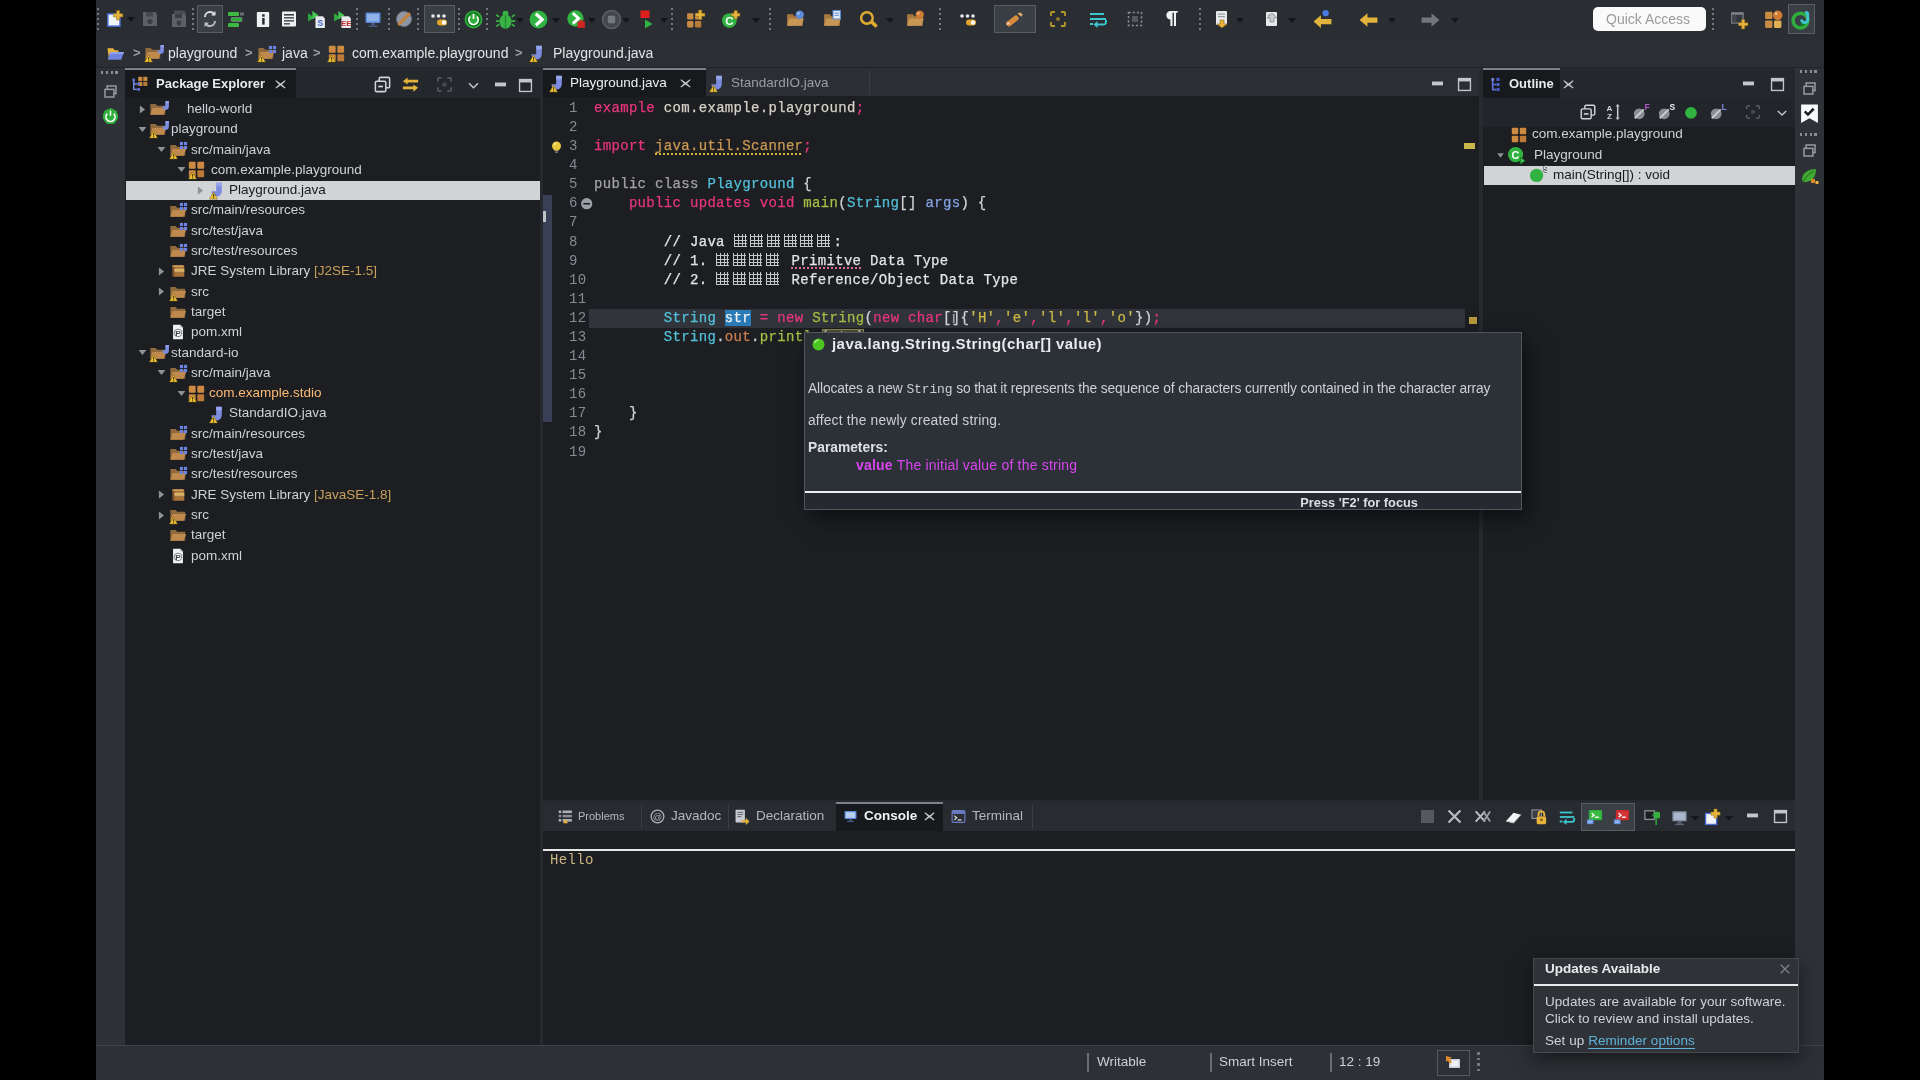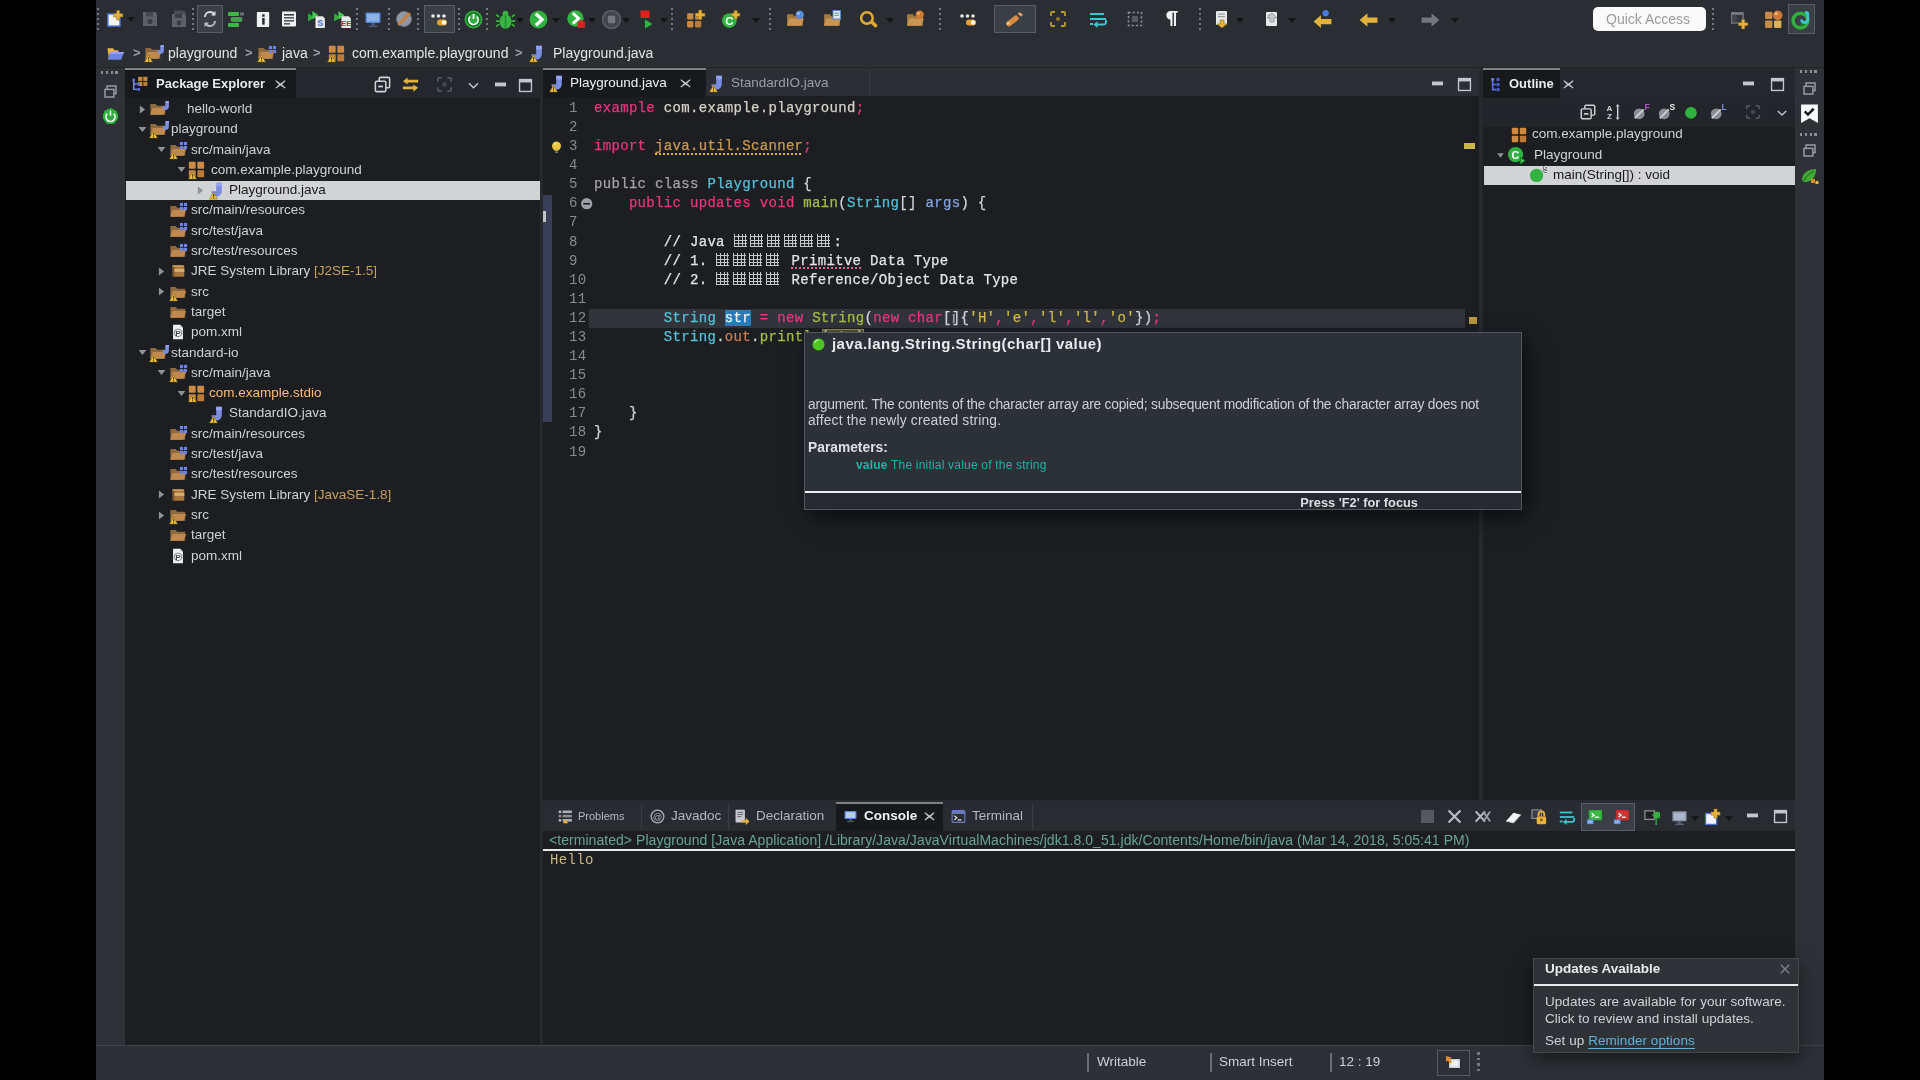--- a/index.html
+++ b/index.html
@@ -945,21 +945,20 @@
       <path d="M11.5 1h3.4v3.1h3.1v3.4h-3.1v3.1h-3.4V7.5H8.4V4.1h3.1z" fill="#e8b33c" stroke="#8a6a1a" stroke-width=".5"></path>
     </svg>
 <div class="dd" style="left:1629px;top:815.5px"></div>
 <svg class="ic" style="left:1647.5px;top:807.5px;width:17px;height:17px" viewBox="0 0 20 20">
       <rect x="3.5" y="6.5" width="13" height="4.5" fill="#c3c7cc"></rect>
     </svg>
 <svg class="ic" style="left:1675.5px;top:807.5px;width:17px;height:17px" viewBox="0 0 20 20">
       <rect x="3" y="3" width="14" height="14" fill="none" stroke="#c3c7cc" stroke-width="1.6"></rect>
       <rect x="3" y="3" width="14" height="3.4" fill="#c3c7cc"></rect>
     </svg>
-<div class="txt" style="left:453px;top:830.0px;font-size:14px;color:#68a38e;font-weight:400;line-height:21.0px;letter-spacing:0.05px">&lt;terminated&gt; Playground [Java Application] /Library/Java/JavaVirtualMachines/jdk1.8.0_51.jdk/Contents/Home/bin/java (Mar 14, 2018, 5:05:41 PM)</div>
 <div class="abs" style="left:447px;top:849px;width:1252px;height:2px;background:#e6e7e9"></div>
 <pre class="abs" style="left:454px;top:851px;font-size:14px;letter-spacing:0.32px;line-height:19.1px;color:#cbb584">Hello</pre>
 <div class="abs" style="left:0;top:1045px;width:1728px;height:35px;background:#2d3036;border-top:1px solid #3f4248"></div>
 <div class="abs" style="left:991px;top:1053px;width:2px;height:19px;background:#6a6e74"></div>
 <div class="abs" style="left:1114px;top:1053px;width:2px;height:19px;background:#6a6e74"></div>
 <div class="abs" style="left:1234px;top:1053px;width:2px;height:19px;background:#6a6e74"></div>
 <div class="txt" style="left:1001px;top:1052.4px;font-size:13.5px;color:#ccd0d3;font-weight:400;line-height:20.25px">Writable</div>
 <div class="txt" style="left:1123px;top:1052.4px;font-size:13.5px;color:#ccd0d3;font-weight:400;line-height:20.25px">Smart Insert</div>
 <div class="txt" style="left:1243px;top:1052.4px;font-size:13.5px;color:#ccd0d3;font-weight:400;line-height:20.25px">12 : 19</div>
 <div class="abs" style="left:1341px;top:1050px;width:33px;height:26px;border:1px solid #56595f"></div>
@@ -968,24 +967,24 @@
       <rect x="7.4" y="7.4" width="8.2" height="6.2" fill="#eef0f3"></rect>
       <path d="M3 3l6 1.5L6.5 6 9 9 7 10.5 4.5 7.5 3 9z" fill="#e08a2b"></path>
     </svg>
 <div class="abs" style="left:1381px;top:1052px;width:3px;height:22px;background-image:repeating-linear-gradient(180deg,#75787e 0 2.5px,transparent 2.5px 5.5px)"></div>
 <div class="abs" style="left:708px;top:332px;width:718px;height:178px;background:#2c3037;border:1px solid #53575d;box-shadow:6px 8px 20px rgba(0,0,0,.55)"></div>
 <svg class="ic" style="left:715.0px;top:337.0px;width:15px;height:15px" viewBox="0 0 20 20">
       <circle cx="10" cy="10" r="8" fill="#4cc421"></circle>
       <path d="M5 8a6 5 0 0 1 5-4" stroke="#a8e88a" stroke-width="1.8" fill="none"></path>
     </svg>
 <div class="txt" style="left:736px;top:333.2px;font-size:15px;color:#e8eaec;font-weight:700;line-height:22.5px;letter-spacing:0.45px">java.lang.String.String(char[] value)</div>
-<div class="txt" style="left:712px;top:395.1px;font-size:13.8px;color:#ccd0d4;font-weight:400;line-height:20.700000000000003px;letter-spacing:-0.23px">argument. The contents of the character array are copied; subsequent modification of the character array does not</div>
+<div class="txt" style="left:712px;top:378.6px;font-size:13.8px;color:#ccd0d4;font-weight:400;line-height:20.700000000000003px;letter-spacing:-0.13px">Allocates a new <span style="font-family:&quot;Liberation Mono&quot;,monospace;font-size:13px">String</span> so that it represents the sequence of characters currently contained in the character array</div>
 <div class="txt" style="left:712px;top:411.1px;font-size:13.8px;color:#ccd0d4;font-weight:400;line-height:20.700000000000003px;letter-spacing:0.2px">affect the newly created string.</div>
 <div class="txt" style="left:712px;top:438.1px;font-size:13.8px;color:#dde0e3;font-weight:700;line-height:20.700000000000003px">Parameters:</div>
-<div class="txt" style="left:760px;top:454.6px;font-size:12px;color:#14b8a6;font-weight:400;line-height:20.700000000000003px;letter-spacing:0.2px"><b>value</b> The initial value of the string</div>
+<div class="txt" style="left:760px;top:454.6px;font-size:14px;color:#d946ef;font-weight:400;line-height:20.700000000000003px;letter-spacing:0.2px"><b>value</b> The initial value of the string</div>
 <div class="abs" style="left:709px;top:493px;width:716px;height:16px;background:#262a30"></div>
 <div class="abs" style="left:709px;top:491px;width:716px;height:2px;background:#eceef0"></div>
 <div class="txt" style="right:406px;top:492.9px;font-size:12.8px;color:#dcdfe2;font-weight:700;line-height:19.200000000000003px">Press 'F2' for focus</div>
 <div class="abs" style="left:1437px;top:958px;width:266px;height:95px;background:#2f3338;border:1px solid #45494e;box-shadow:0 6px 18px rgba(0,0,0,.5)"></div>
 <div class="txt" style="left:1449px;top:958.9px;font-size:13.5px;color:#e8eaec;font-weight:700;line-height:20.25px">Updates Available</div>
 <svg class="ic" style="left:1682.0px;top:962.0px;width:14px;height:14px" viewBox="0 0 20 20">
       <path d="M4 4l12 12M16 4L4 16" stroke="#7e8287" stroke-width="1.8"></path>
     </svg>
 <div class="abs" style="left:1438px;top:984px;width:264px;height:2px;background:#e8e9eb"></div>
 <div class="txt" style="left:1449px;top:991.9px;font-size:13.5px;color:#ced2d6;font-weight:400;line-height:20.25px;letter-spacing:0.05px">Updates are available for your software.</div>

